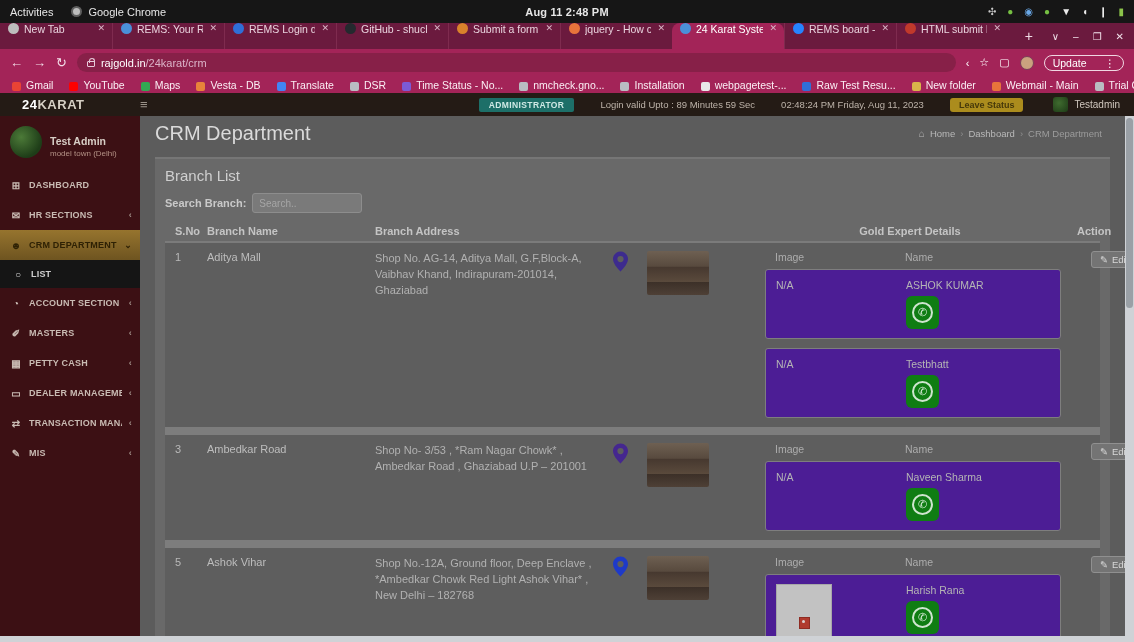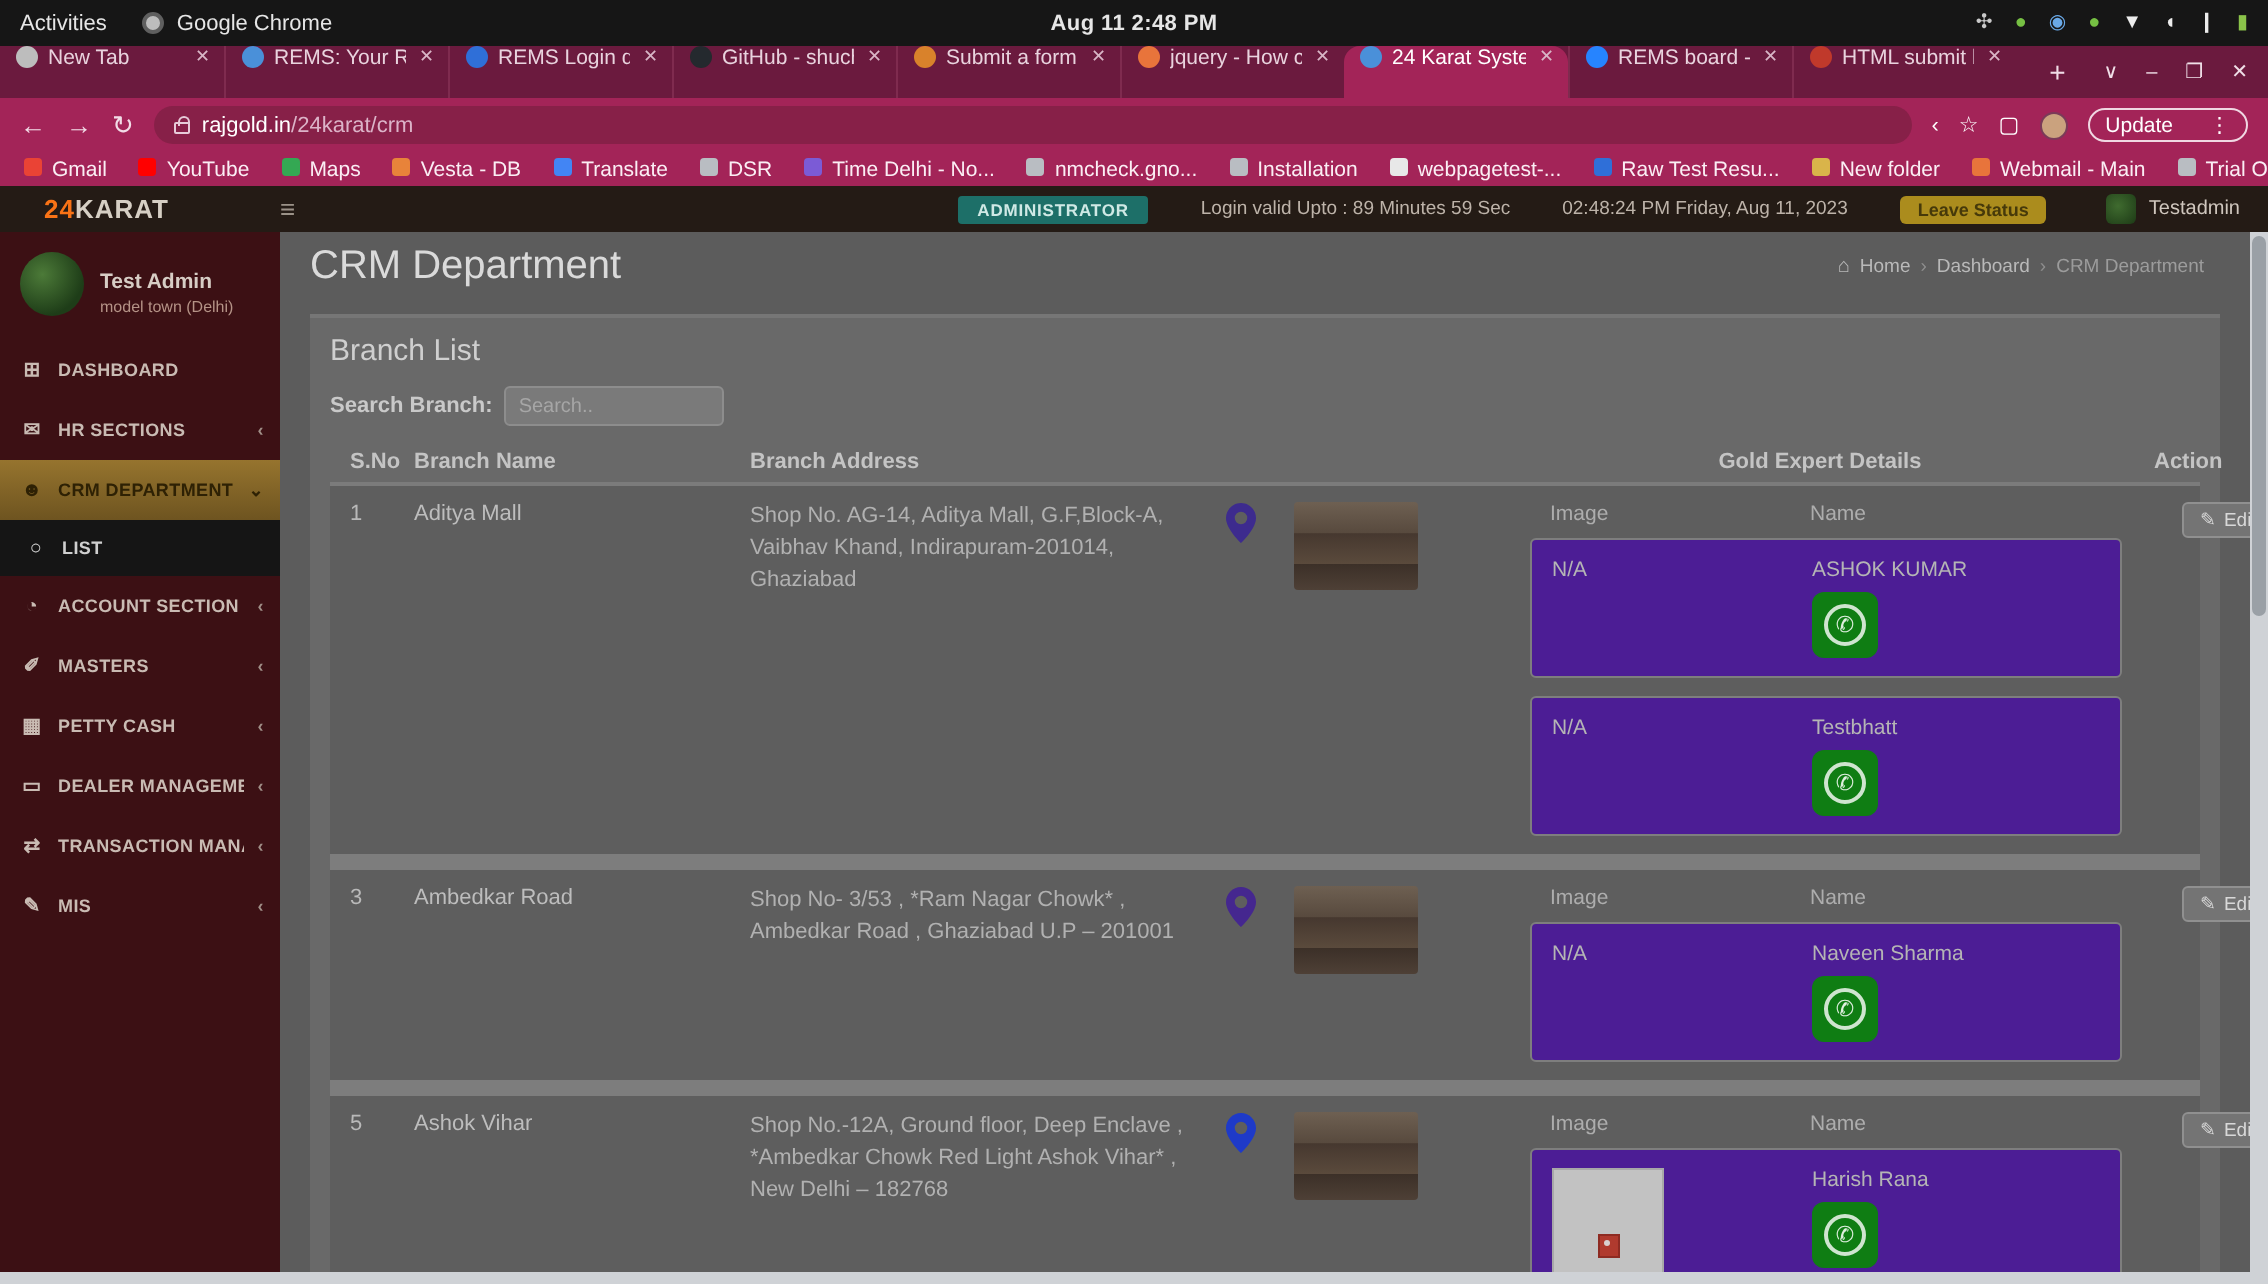--- a/index.html
+++ b/index.html
@@ -42,31 +42,31 @@
                   border:1px solid #e7cbd9; border-bottom:none; border-radius:3px 3px 0 0; }
   .url-host { color:#fff; }
   .url-path { color:#dcb3c8; }
   .tb-right { display:flex; align-items:center; gap:10px; font-size:11px; }
   .avatar-dot { width:14px; height:14px; border-radius:50%; background:#caa27e; border:1px solid #7a3b58; }
   .update-pill { border:1px solid #f0d7e2; border-radius:10px; padding:1px 8px; font-size:10.5px; display:flex; gap:18px; align-items:center; }
 
   
   .bookmarks { position:absolute; top:76px; left:0; width:1134px; height:17px; background:#a32458;
                display:flex; align-items:center; gap:16px; padding:0 12px; font-size:10.5px; color:#fbeef4; }
-  .bm { display:flex; align-items:flex-start; gap:5px; white-space:nowrap; }
+  .bm { display:flex; align-items:flex-end; gap:5px; white-space:nowrap; }
   .bm-ic { width:9px; height:9px; border-radius:2px; flex:none; }
   .bm-spacer { flex:1; }
 
   
   .webpage { position:absolute; top:93px; left:0; width:1134px; height:549px; background:#5c5c5c; }
 
   .appheader { position:absolute; top:0; left:0; width:1134px; height:23px; background:#241b15;
                display:flex; align-items:center; color:#c6bcb2; }
   .logo { width:140px; padding-left:22px; font-size:13px; font-weight:bold; letter-spacing:.5px; }
-  .logo .l24 { color:#f97316; } .logo .lkarat { color:#d6cfc4; }
+  .logo .l24 { color:#ffffff; } .logo .lkarat { color:#d6cfc4; }
   .burger { color:#9b9288; font-size:13px; width:60px; }
   .hdr-spacer { flex:1; }
   .role-badge { background:#1d6f68; color:#cfe9e5; font-size:8.5px; font-weight:bold; padding:2px 10px; border-radius:2px; letter-spacing:.4px; }
   .hdr-txt { font-size:9.5px; margin-left:26px; color:#bdb3a9; }
   .leave-btn { margin-left:26px; background:#ab8c1d; color:#46390a; font-size:9px; font-weight:bold; padding:2px 9px; border-radius:3px; }
   .hdr-user { display:flex; align-items:center; gap:6px; margin:0 14px 0 30px; font-size:10px; color:#cfc6bd; }
   .hdr-avatar { width:15px; height:15px; border-radius:3px; background:radial-gradient(circle at 40% 40%, #3f6b2f, #1d3a16); }
 
   .sidebar { position:absolute; top:23px; left:0; width:140px; height:526px; background:#3c1014; }
   .sb-profile { display:flex; align-items:flex-end; gap:8px; padding:10px 8px 12px 10px; }
@@ -280,21 +280,21 @@
         <span class="bm">
           <span class="bm-ic" style="background: rgb(66, 133, 244);"></span>
           <span>Translate</span>
         </span>
         <span class="bm">
           <span class="bm-ic" style="background: rgb(185, 189, 194);"></span>
           <span>DSR</span>
         </span>
         <span class="bm">
           <span class="bm-ic" style="background: rgb(123, 91, 214);"></span>
-          <span>Time Delhi - No...</span>
+          <span>Time Status - No...</span>
         </span>
         <span class="bm">
           <span class="bm-ic" style="background: rgb(185, 189, 194);"></span>
           <span>nmcheck.gno...</span>
         </span>
         <span class="bm">
           <span class="bm-ic" style="background: rgb(185, 189, 194);"></span>
           <span>Installation</span>
         </span>
         <span class="bm">

